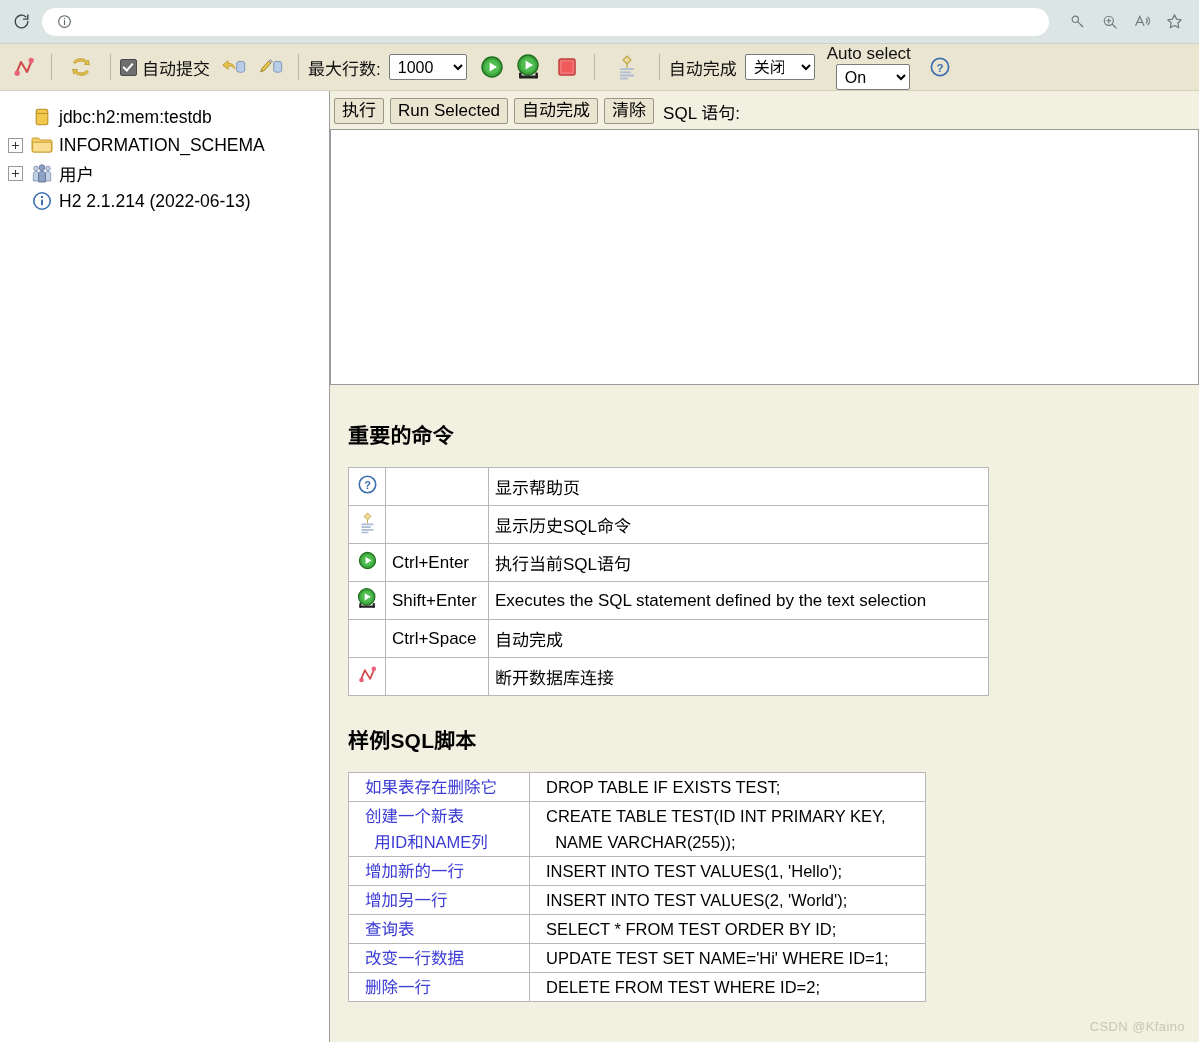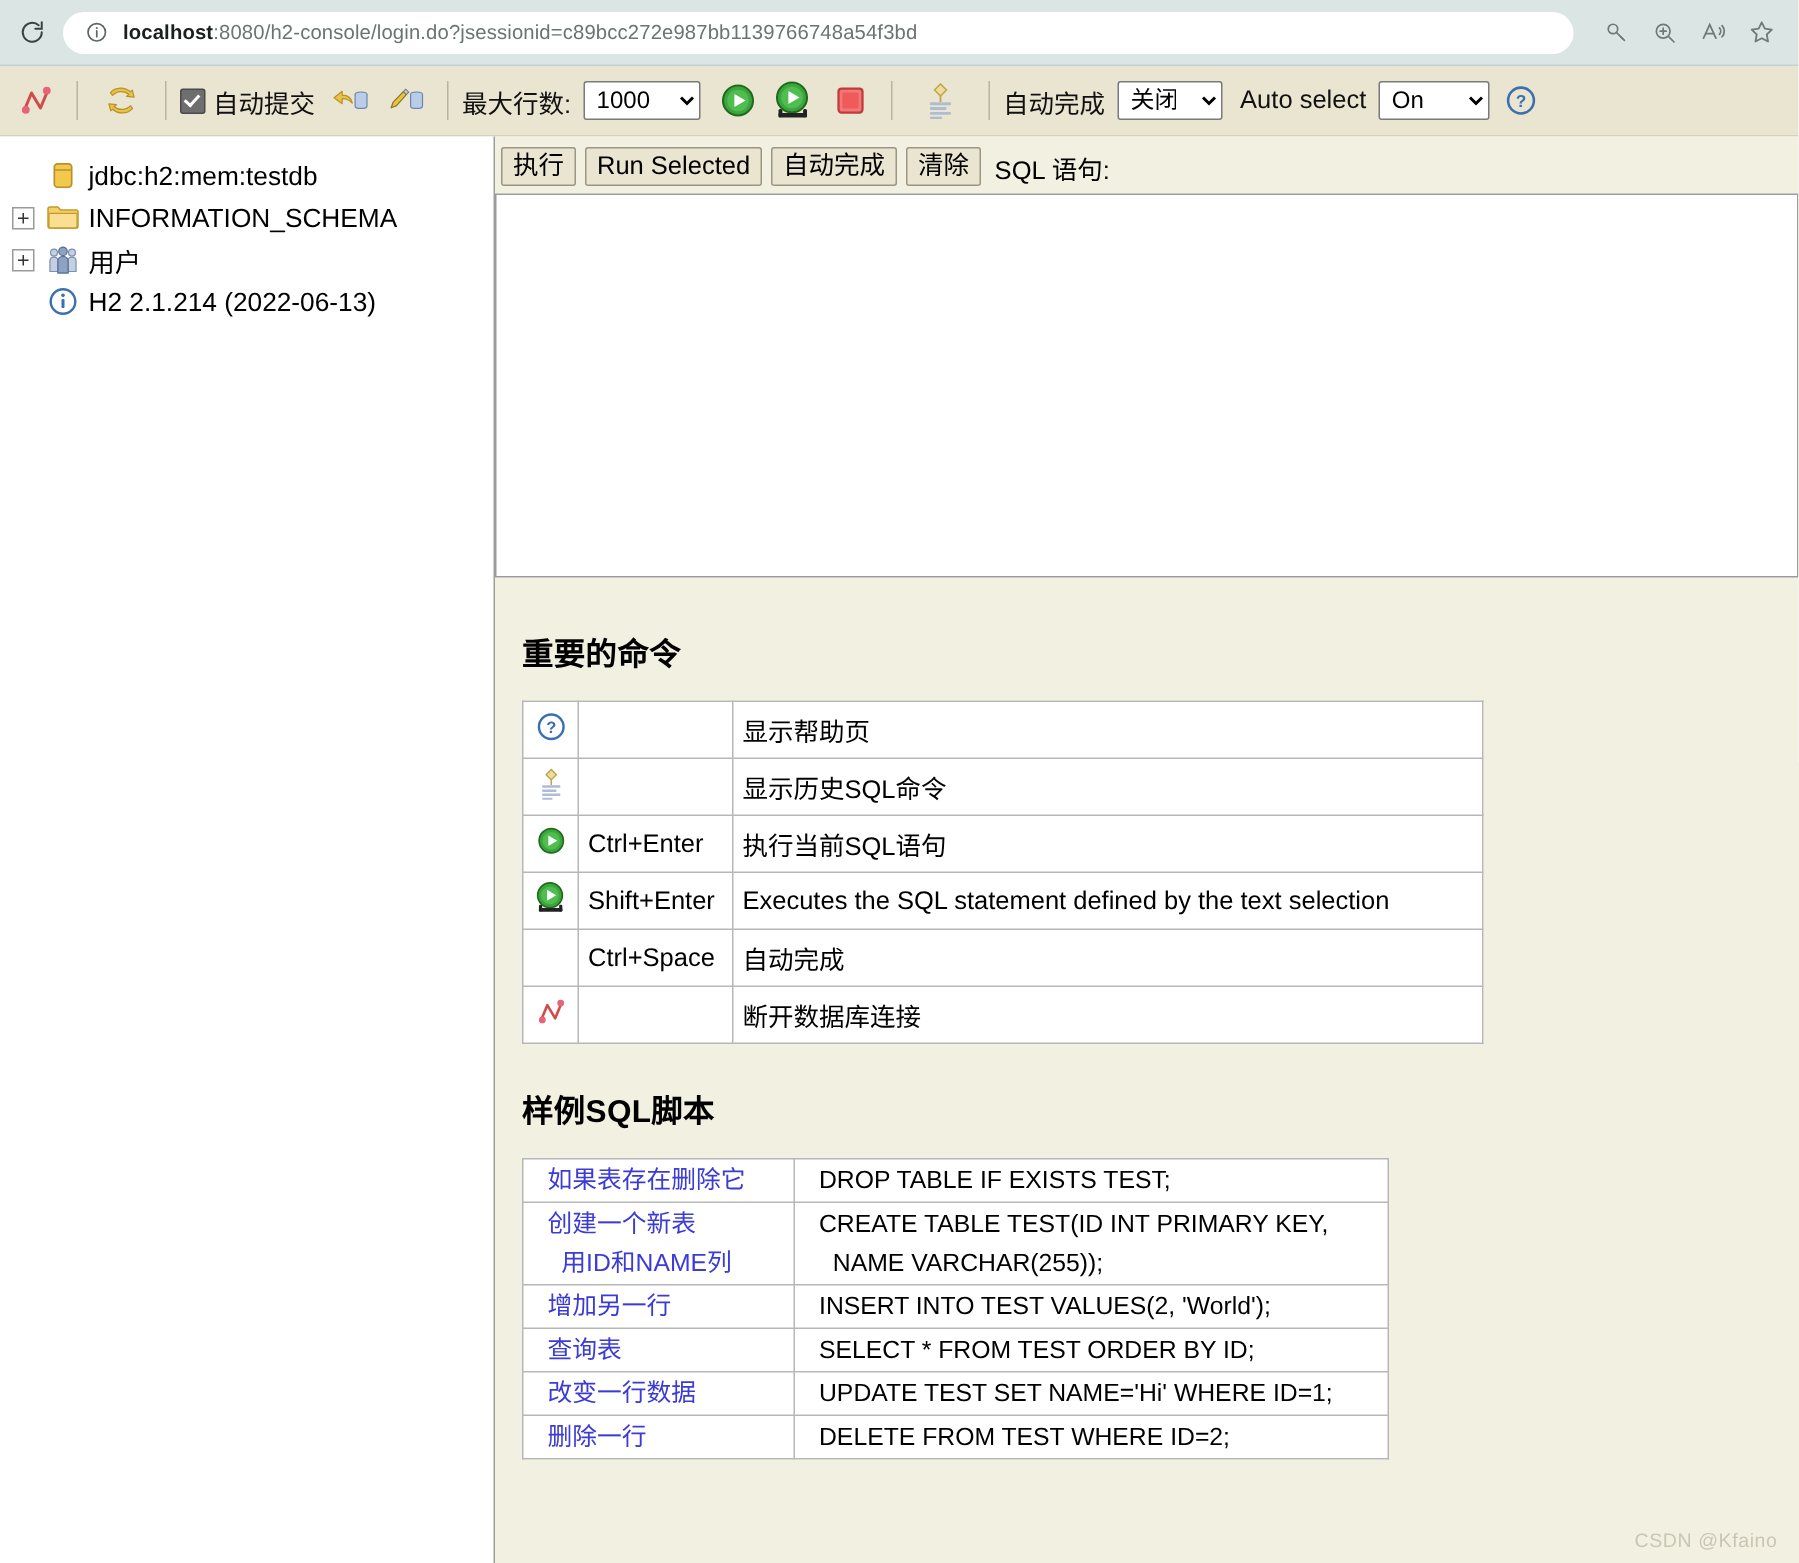--- a/index.html
+++ b/index.html
@@ -160,21 +160,20 @@
   </div>
 
   <div id="url-bar">
     <span class="info-ico">
       <svg width="15" height="15" viewBox="0 0 24 24" fill="none" stroke="#5d6665" stroke-width="1.8">
         <circle cx="12" cy="12" r="9.3"></circle>
           <path d="M12 10.6v6.2" stroke-linecap="round"></path>
         <circle cx="12" cy="7.4" r="1.05" fill="#5d6665" stroke="none"></circle>
       </svg>
     </span>
-    <span id="url-text"><b>localhost</b><span>:8080/h2-console/login.do?jsessionid=c89bcc272e987bb1139766748a54f3bd</span></span>
   </div>
 
   <div id="chrome-actions">
     <div class="chrome-btn">
       <svg width="18" height="18" viewBox="0 0 24 24" fill="none" stroke="#6f7a78" stroke-width="1.5" stroke-linecap="round">
           <circle cx="8.4" cy="8.4" r="4.2"></circle>
           <path d="M11.4 11.4 18.6 18.6"></path>
           <path d="M15.6 15.6l1.6 1.6"></path>
         </svg>
     </div>
@@ -289,21 +288,21 @@
     </svg>
   </div>
 
   <div class="sep"></div>
 
   <div class="tb-item">
     <span class="tb-label" style="margin-right:8px;">自动完成</span>
     <select id="autocomplete-select" class="tb-select"><option value="关闭">关闭</option><option value="正常">正常</option><option value="完全">完全</option></select>
   </div>
 
-  <div class="tb-item" style="margin-left:12px;">
+  <div class="tb-item" style="margin-left:12px;flex-direction:column;">
     <span class="tb-label" style="margin-right:8px;">Auto select</span>
     <select id="autoselect-select" class="tb-select"><option value="On">On</option><option value="Off">Off</option></select>
   </div>
 
   <div class="tb-item" style="padding:0 10px;">
     <svg class="ticon" width="22" height="22" viewBox="0 0 22 22">
       <circle cx="11" cy="11" r="8.6" fill="none" stroke="#3b6fb0" stroke-width="1.7"></circle>
       <text x="11" y="15.6" font-family="Liberation Sans, sans-serif" font-size="11.5" font-weight="bold" fill="#3b6fb0" text-anchor="middle">?</text>
     </svg>
   </div>
@@ -457,20 +456,24 @@
             <td class="s-cmt">如果表存在删除它</td>
             <td class="s-sql">DROP TABLE IF EXISTS TEST;</td>
           </tr>
           <tr>
             <td class="s-cmt">创建一个新表
   用ID和NAME列</td>
             <td class="s-sql">CREATE TABLE TEST(ID INT PRIMARY KEY,
   NAME VARCHAR(255));</td>
           </tr>
           <tr>
+            <td class="s-cmt">增加新的一行</td>
+            <td class="s-sql">INSERT INTO TEST VALUES(1, 'Hello');</td>
+          </tr>
+          <tr>
             <td class="s-cmt">增加另一行</td>
             <td class="s-sql">INSERT INTO TEST VALUES(2, 'World');</td>
           </tr>
           <tr>
             <td class="s-cmt">查询表</td>
             <td class="s-sql">SELECT * FROM TEST ORDER BY ID;</td>
           </tr>
           <tr>
             <td class="s-cmt">改变一行数据</td>
             <td class="s-sql">UPDATE TEST SET NAME='Hi' WHERE ID=1;</td>

